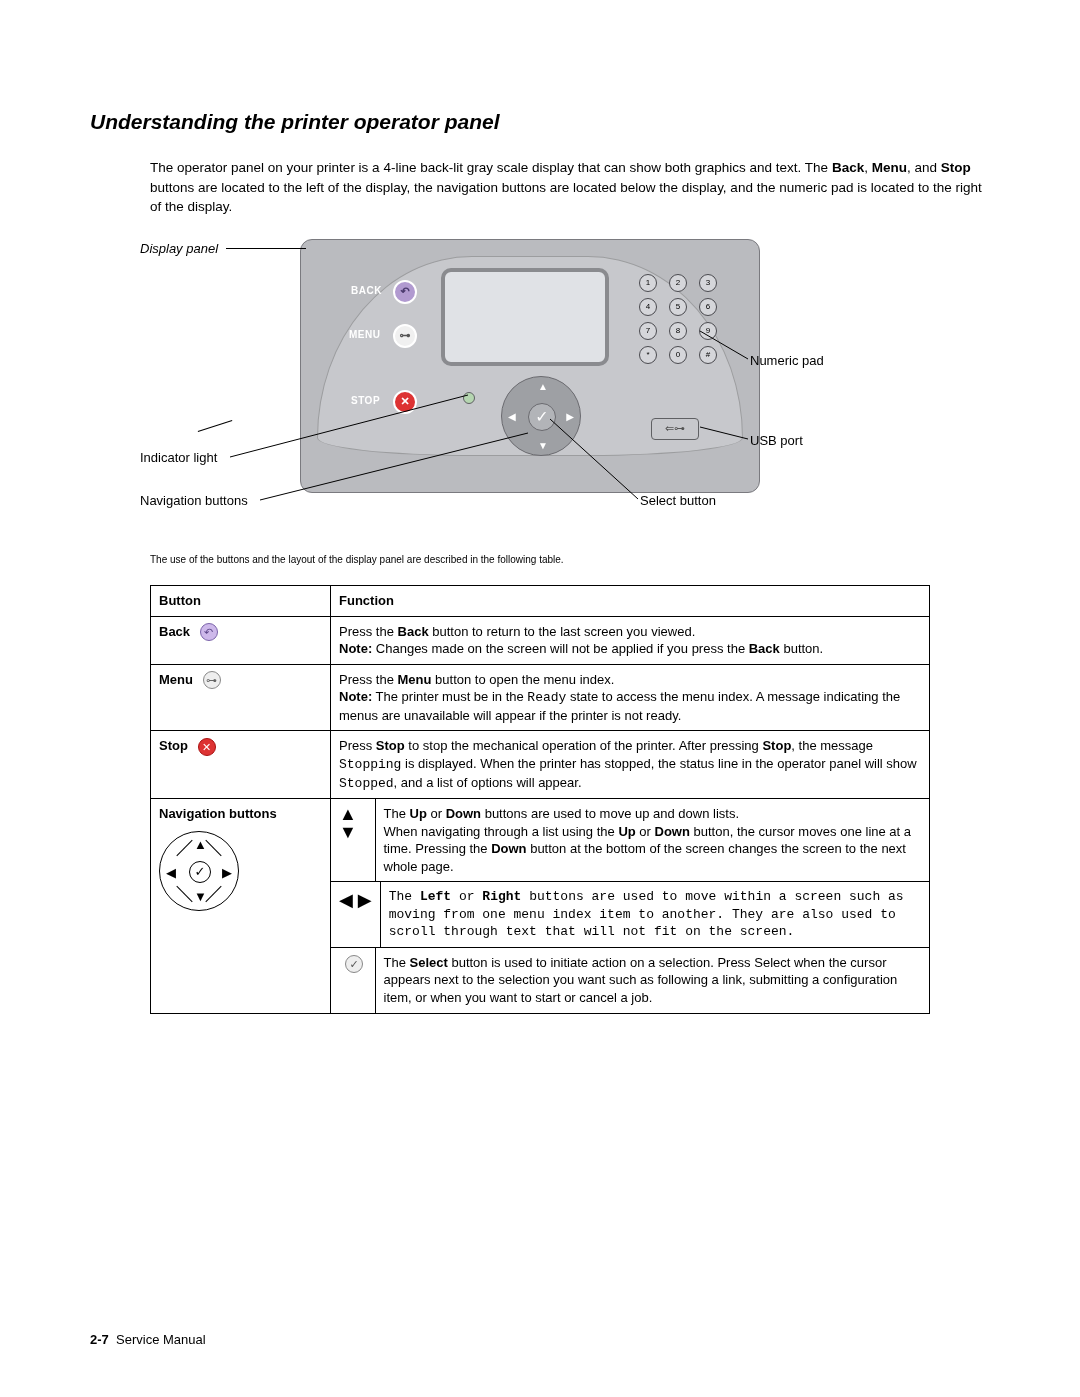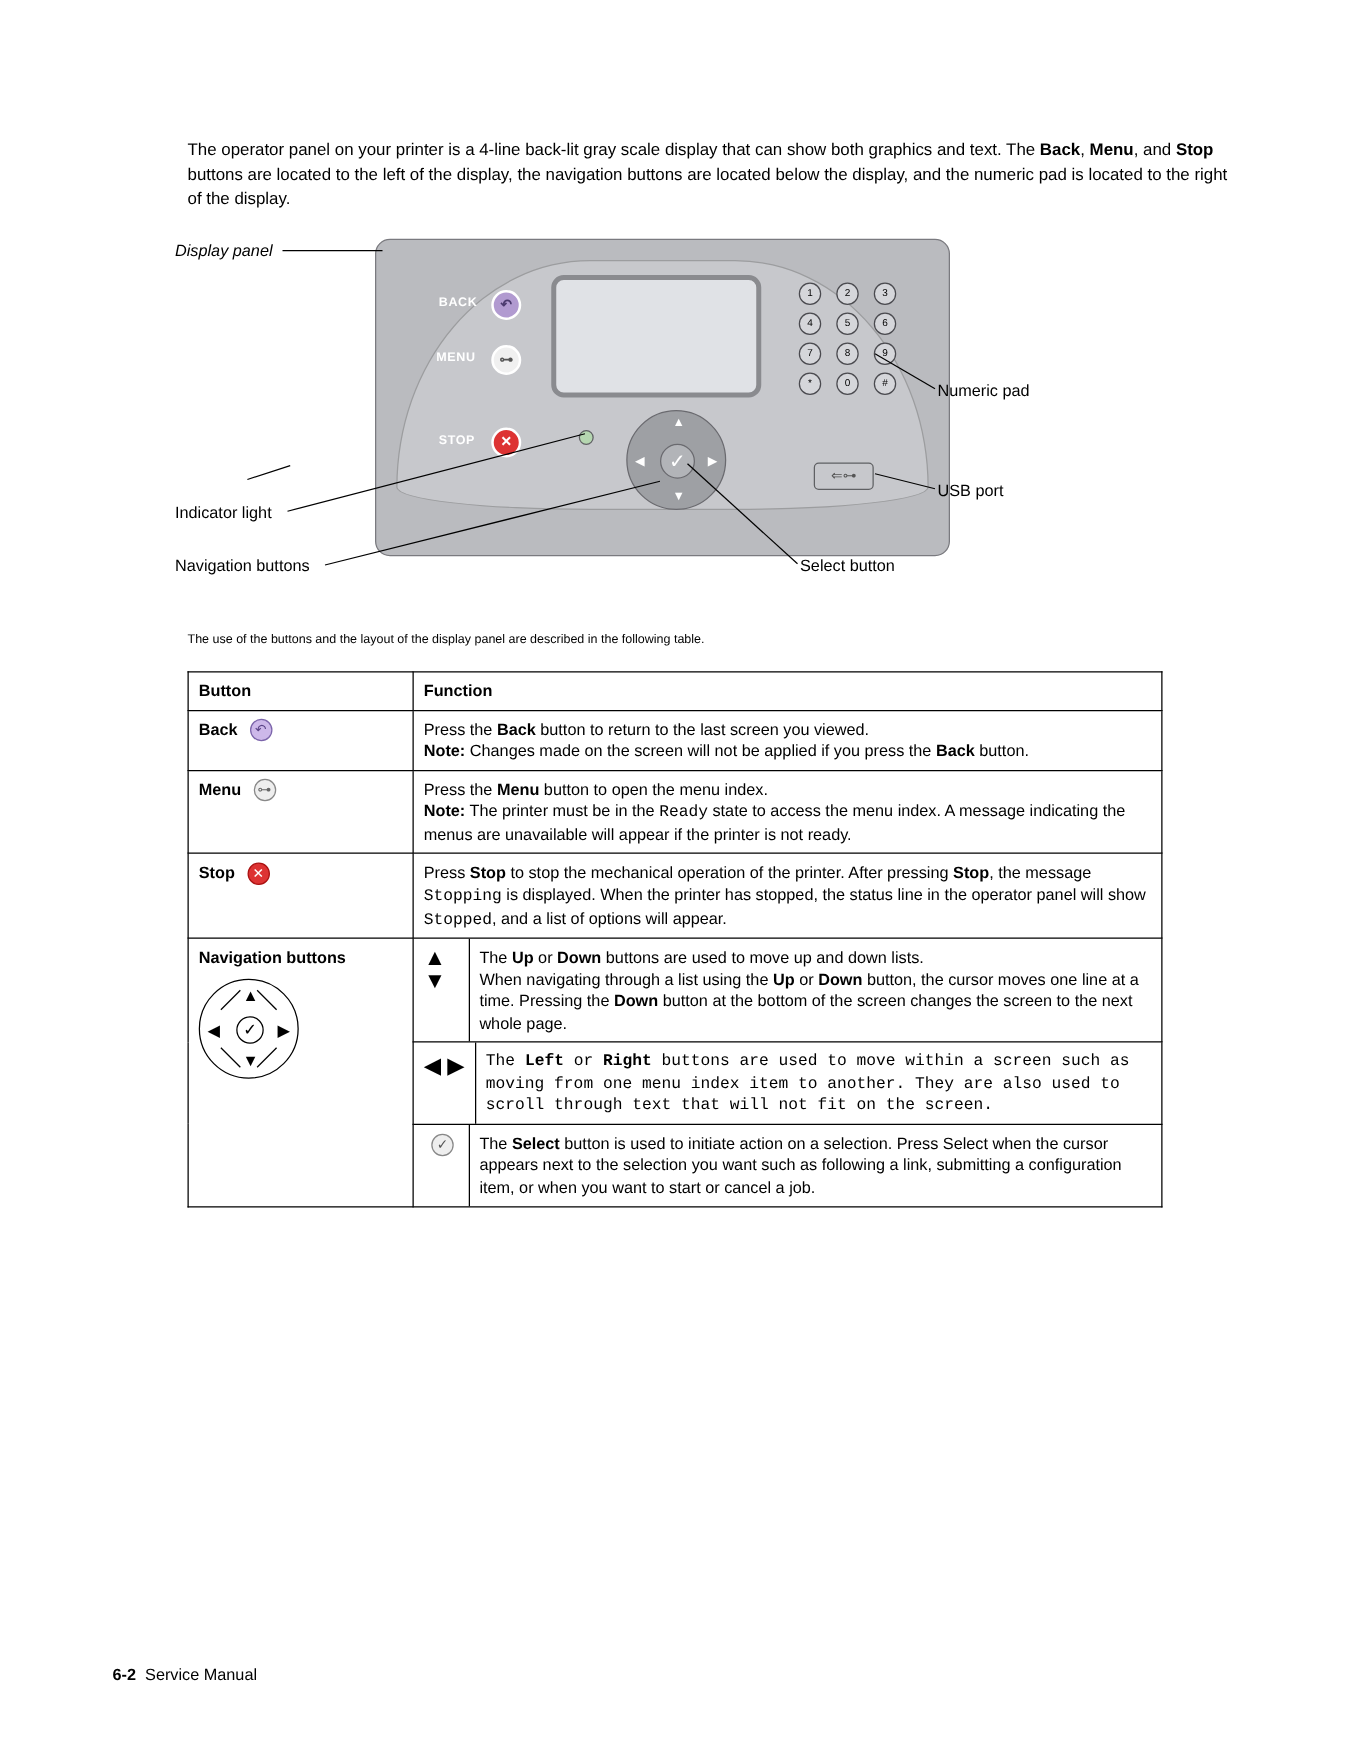--- a/index.html
+++ b/index.html
@@ -197,20 +197,21 @@
     left: 90px; bottom: 50px;
     font-size: 13px;
   }
   .footer b { font-weight: bold; }
 </style>
 </head>
 <body>
 
 <div class="page">
 
+  <div class="title">Understanding the printer operator panel</div>
 
   <div class="intro">The operator panel on your printer is a 4-line back-lit gray scale display that can show both graphics and text. The <b>Back</b>, <b>Menu</b>, and <b>Stop</b> buttons are located to the left of the display, the navigation buttons are located below the display, and the numeric pad is located to the right of the display.</div>
 
   <div class="diagram-wrap">
     <div class="printer-body">
       <div class="printer-inset"></div>
 
       <div class="lcd"></div>
 
       <span class="side-label" style="left:50px;top:45px;">BACK</span>
@@ -372,16 +373,16 @@
             <td style="border:none;">The <b>Select</b> button is used to initiate action on a selection. Press Select when the cursor appears next to the selection you want such as following a link, submitting a configuration item, or when you want to start or cancel a job.</td>
           </tr>
         </tbody>
             </table>
       </td>
     </tr>
   </tbody>
     </table>
 
   <div class="footer">
-    <b>6-2</b>&nbsp;&nbsp;<span>Service Manual</span>
+    <b>2-7</b>&nbsp;&nbsp;<span>Service Manual</span>
   </div>
 
 </div>
 
 </body></html>

